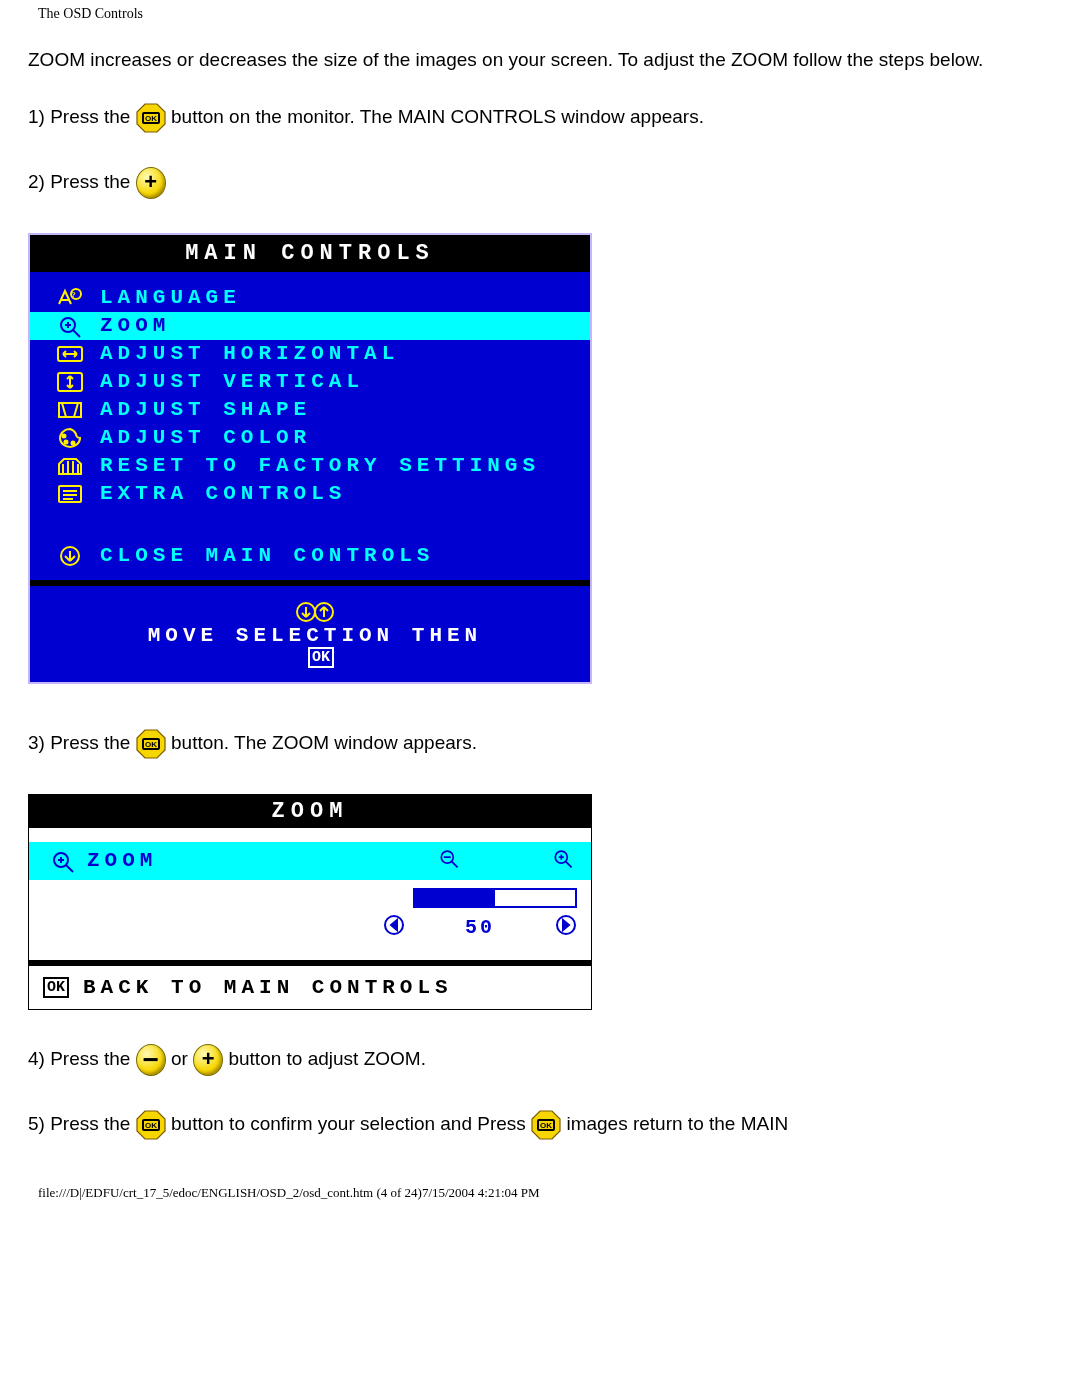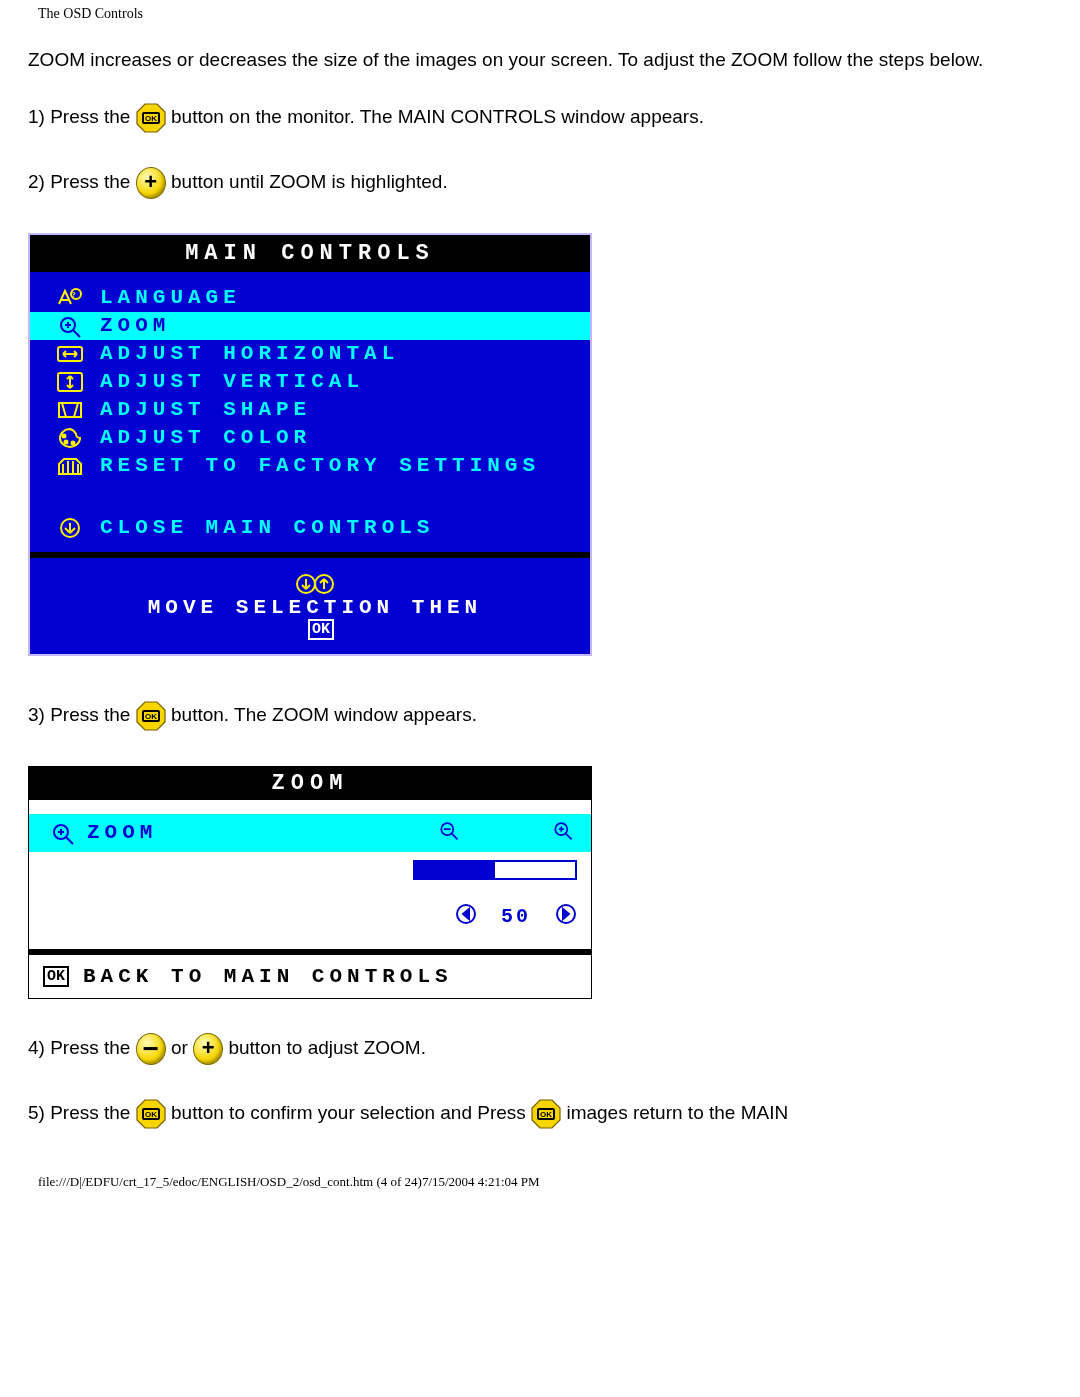--- a/index.html
+++ b/index.html
@@ -185,23 +185,22 @@
   }
   .zoom-row3 {
     display: flex;
     align-items: center;
     justify-content: flex-end;
     padding: 4px 14px 6px 0;
     font-family: "Courier New", monospace;
     font-weight: bold;
     color: #0000d0;
     letter-spacing: 3px;
-    gap: 24px;
+    gap: 60px;
     font-size: 20px;
-    margin-top: 17px;
   }
   .zoom-footer {
     background: #fff;
     display: flex;
     align-items: center;
     padding: 10px 0 10px 14px;
     border-top: 6px solid #000;
     font-family: "Courier New", monospace;
     font-weight: bold;
     font-size: 21px;
@@ -228,21 +227,20 @@
           <rect x="7" y="10" width="16" height="10" rx="1" fill="none" stroke="#000" stroke-width="2"></rect>
           <text x="15" y="18" font-size="8" font-family="Arial" font-weight="bold" text-anchor="middle" fill="#000">OK</text>
         </svg>
     </span>
     <span> button on the monitor. The MAIN CONTROLS window appears.</span>
   </p>
 
   <p class="step">
     <span>2) Press the </span>
     <span class="btn-icon"><span class="circle-btn">+</span></span>
-    <span> button until ZOOM is highlighted.</span>
   </p>
 
   <div class="osd">
     <div class="osd-title">MAIN CONTROLS</div>
     <div class="osd-body">
 
       <div class="osd-row">
         <span class="ico-cell">
           <svg class="svgicon" viewBox="0 0 28 24">
               <g fill="none" stroke="currentColor" stroke-width="2">
@@ -326,20 +324,33 @@
           <svg class="svgicon" viewBox="0 0 28 24">
               <g fill="none" stroke="currentColor" stroke-width="2">
                 <path d="M3 20 H25 V10 L20 5 H8 L3 10 Z"></path>
                 <path d="M7 10 V20 M12 7 V20 M17 7 V20 M22 10 V20"></path>
               </g>
             </svg>
         </span>
         <span>RESET TO FACTORY SETTINGS</span>
       </div>
 
+      <div class="osd-row">
+        <span class="ico-cell">
+          <svg class="svgicon" viewBox="0 0 28 24">
+              <g fill="none" stroke="currentColor" stroke-width="2">
+                <rect x="3" y="4" width="22" height="16" rx="1"></rect>
+                <line x1="7" y1="9" x2="21" y2="9"></line>
+                <line x1="7" y1="13" x2="21" y2="13"></line>
+                <line x1="7" y1="17" x2="17" y2="17"></line>
+              </g>
+            </svg>
+        </span>
+        <span>EXTRA CONTROLS</span>
+      </div>
 
       <div class="osd-gap"></div>
 
       <div class="osd-row closerow">
         <span class="ico-cell">
           <svg class="svgicon" viewBox="0 0 28 24">
               <g fill="none" stroke="currentColor" stroke-width="2">
                 <circle cx="14" cy="12" r="9"></circle>
                 <path d="M14 7 V16 M14 17 L9 12 M14 17 L19 12"></path>
               </g>

